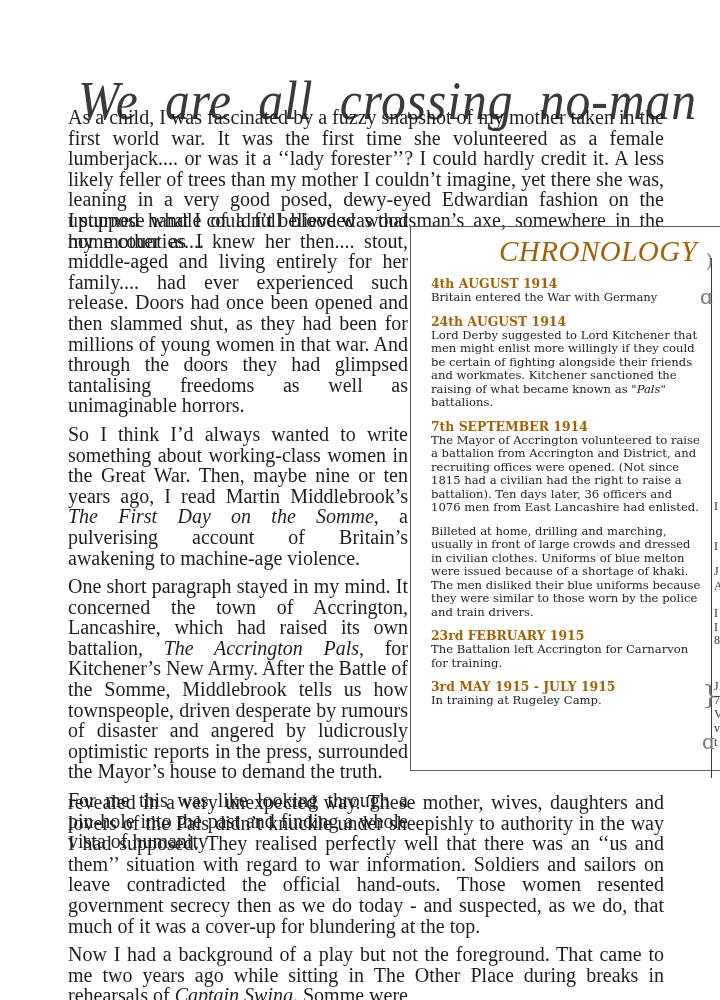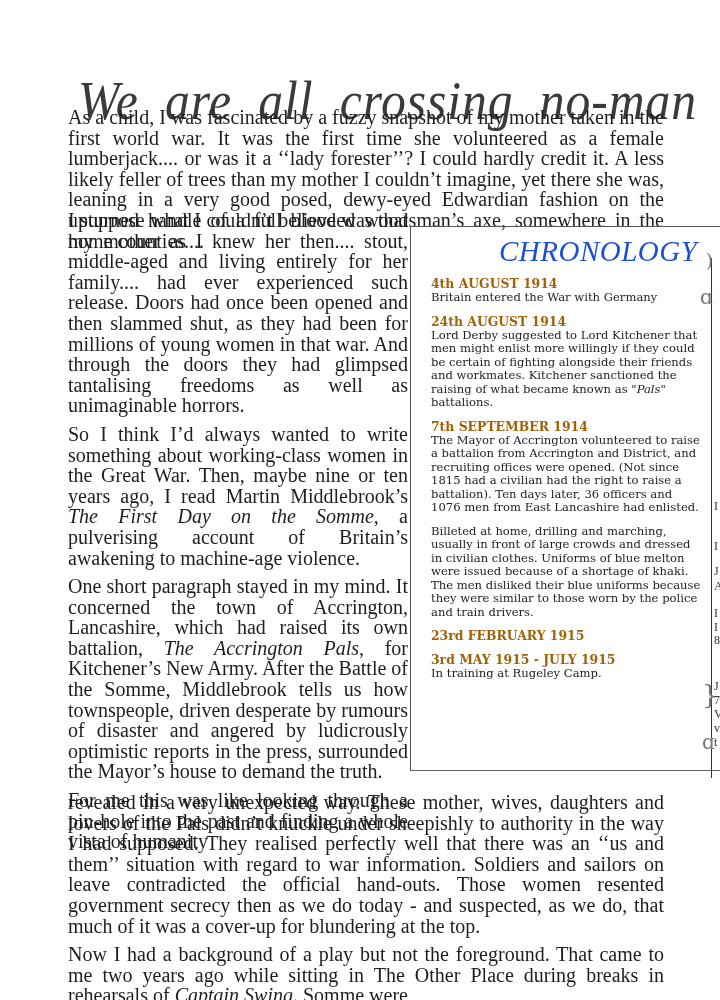--- a/index.html
+++ b/index.html
@@ -57,21 +57,21 @@
       border-bottom: 1.5px solid #666;
       box-sizing: border-box;
     }
     .chrono-title {
       position: absolute;
       left: 88px;
       top: 8px;
       font-family: "Liberation Serif", serif;
       font-style: italic;
       font-size: 29px;
-      color: #1d4ed8;
+      color: #a16207;
       letter-spacing: 0.5px;
       white-space: nowrap;
     }
     .chrono-list {
       position: absolute;
       left: 20px;
       top: 50px;
       width: 272px;
     }
     .chrono-entry {
@@ -150,20 +150,21 @@
     </div>
     <div class="chrono-entry">
       <div class="chrono-date">7th SEPTEMBER 1914</div>
       <div class="chrono-desc">The Mayor of Accrington volunteered to raise a battalion from Accrington and District, and recruiting offices were opened. (Not since 1815 had a civilian had the right to raise a battalion).  Ten days later, 36 officers and 1076 men from East Lancashire had enlisted.</div>
     </div>
     <div class="chrono-entry">
       <div class="chrono-desc">Billeted at home, drilling and marching, usually in front of large crowds and dressed in civilian clothes.  Uniforms of blue melton were issued because of a shortage of khaki. The men disliked their blue uniforms because they were similar to those worn by the police and train drivers.</div>
     </div>
     <div class="chrono-entry">
       <div class="chrono-date">23rd FEBRUARY 1915</div>
+      <div class="chrono-desc">The Battalion left Accrington for Carnarvon for training.</div>
     </div>
     <div class="chrono-entry">
       <div class="chrono-date">3rd MAY 1915 - JULY 1915</div>
       <div class="chrono-desc">In training at Rugeley Camp.</div>
     </div>
   </div>
 </div>
 
 <div class="margin-rule"></div>
 <div class="pencil-mark" style="left:706px; top:250px; font-size:18px;">)</div>

